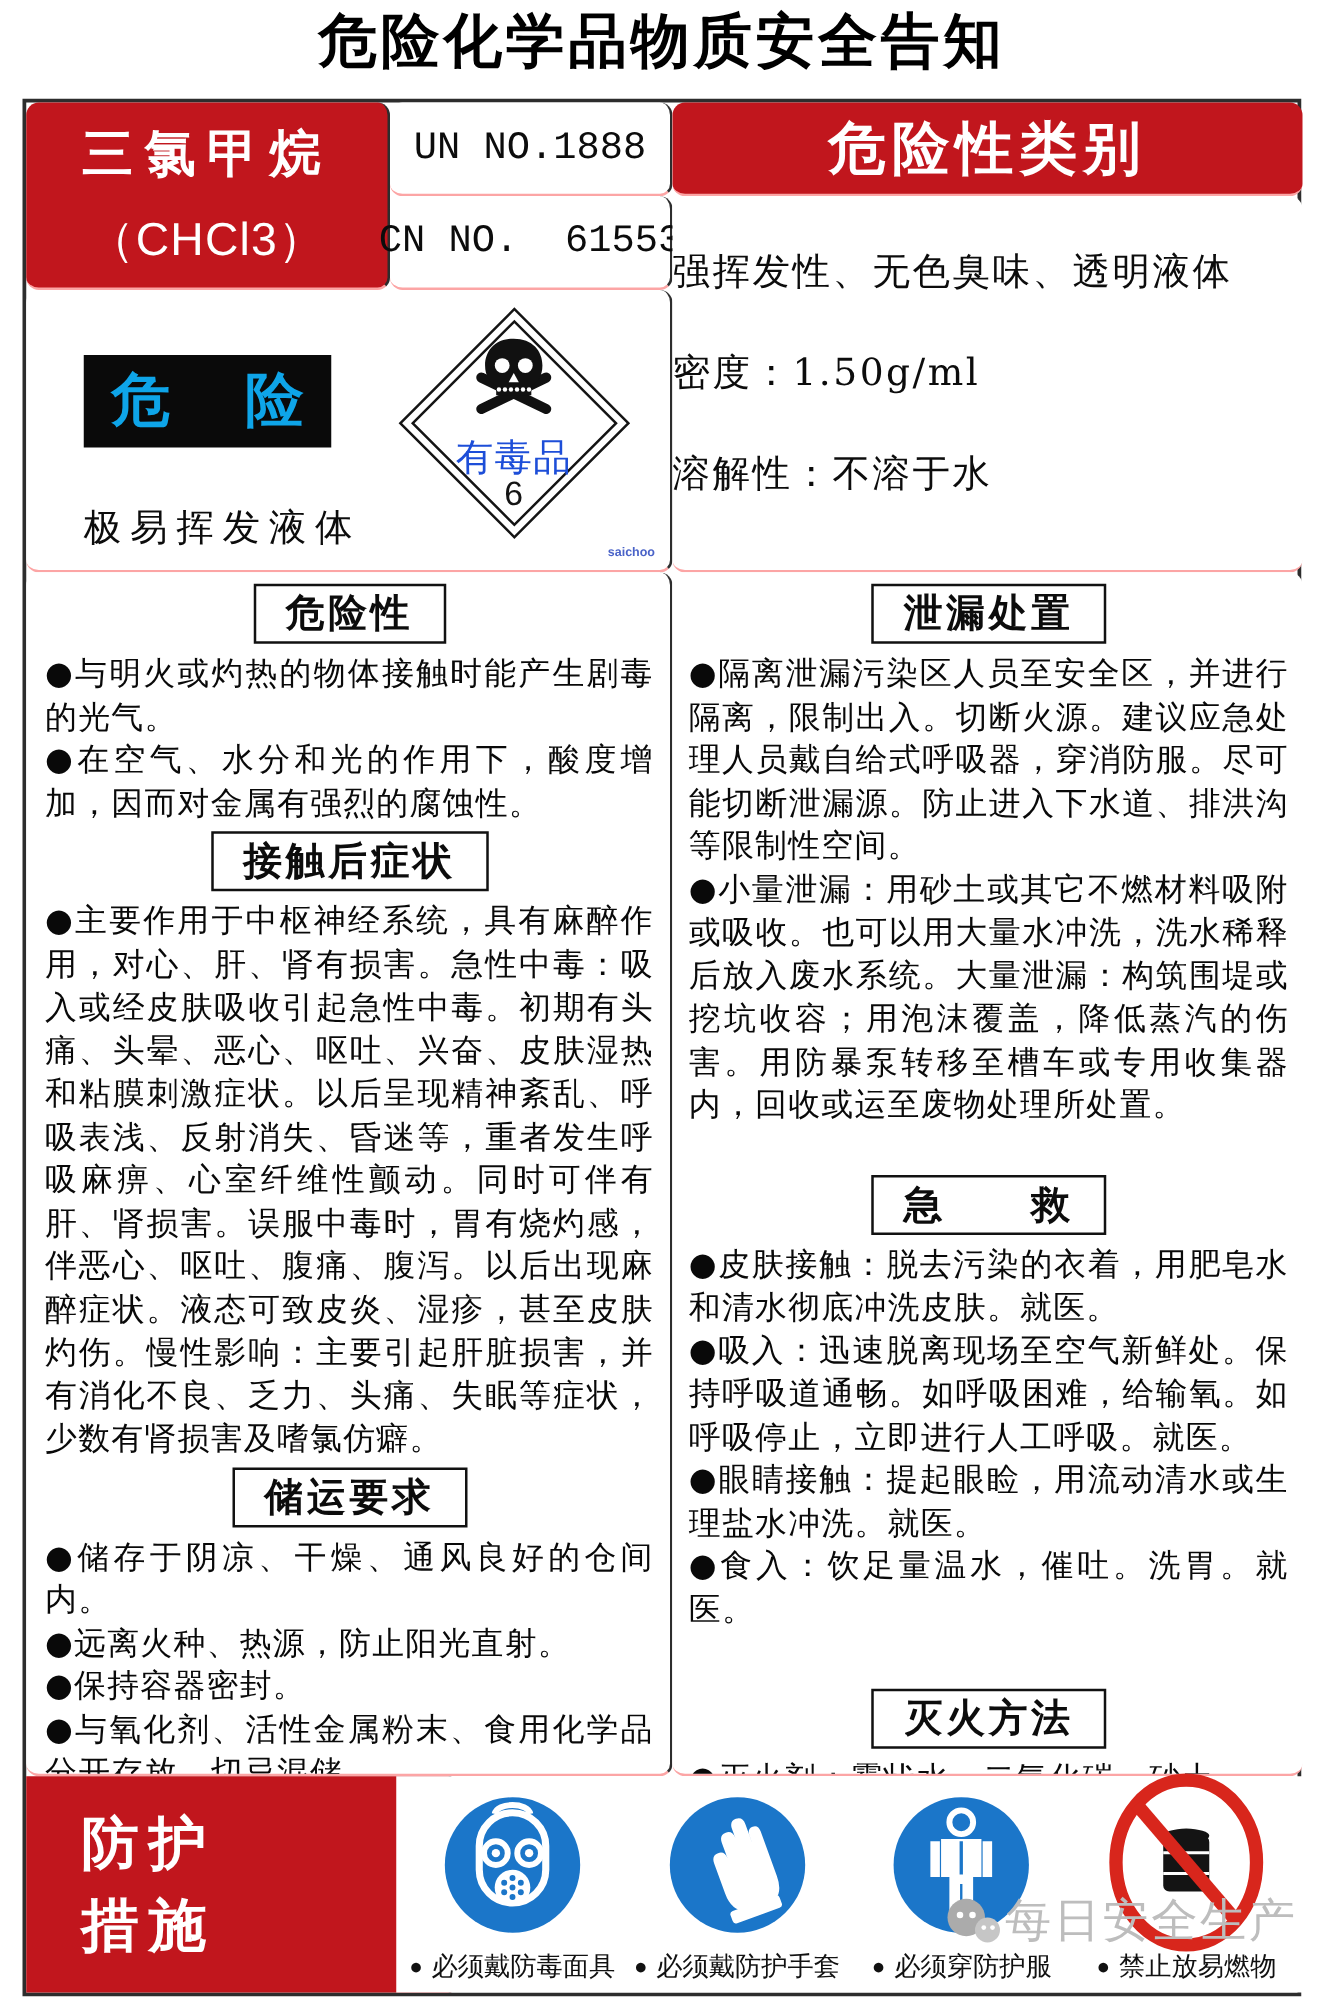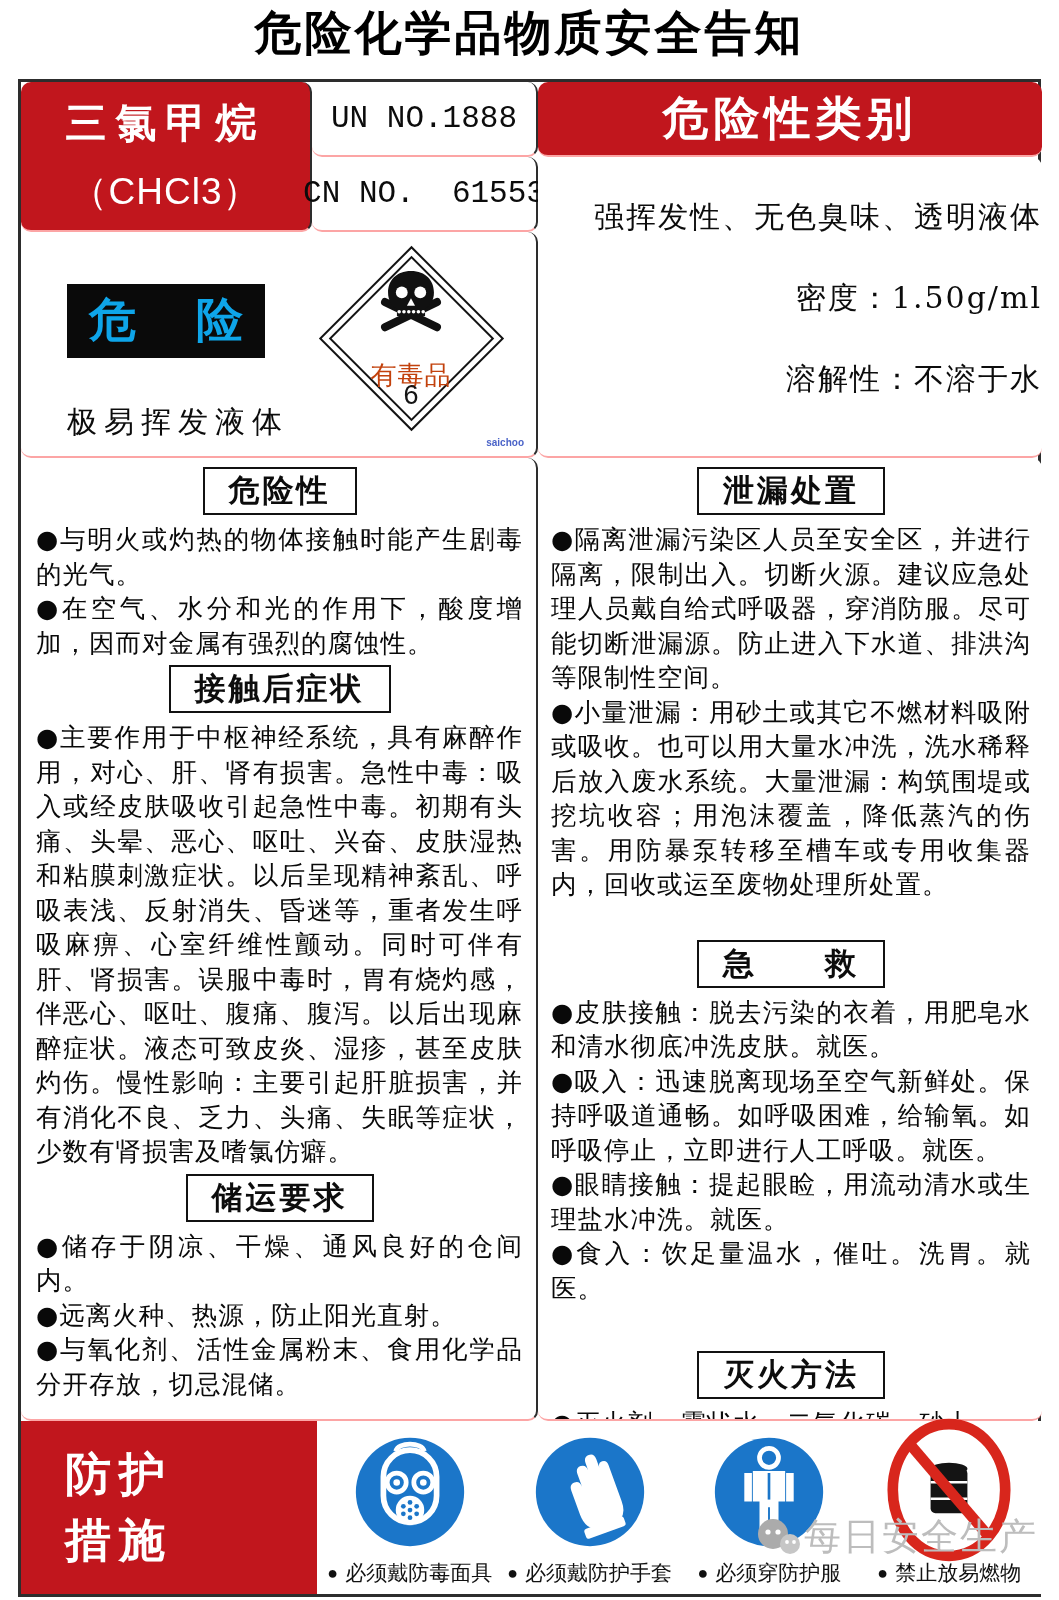--- a/index.html
+++ b/index.html
@@ -27,41 +27,41 @@
   #cell-name .nm { font-size:41px; font-weight:bold; letter-spacing:9px; }
   #cell-name .fm { font-size:37px; font-weight:normal; letter-spacing:1px; }
   #cell-un { left:291px; top:0; width:226px; height:75px; }
   #cell-cn { left:291px; top:75px; width:226px; height:75px; }
   .code-cell { display:flex; align-items:center; justify-content:center;
     font-family:"Liberation Mono", monospace; font-size:31px; white-space:pre; }
   #cell-hclass { left:517px; top:0; width:504px; height:75px;
     display:flex; align-items:center; justify-content:center;
     font-size:46px; font-weight:bold; letter-spacing:5px; }
   #cell-props { left:517px; top:75px; width:504px; height:301px;
-    display:flex; flex-direction:column; align-items:flex-end; padding-top:40px; gap:40px; }
+    display:flex; flex-direction:column; align-items:flex-start; padding-top:40px; gap:40px; }
   #cell-props .prop { font-size:30px; letter-spacing:2px;
     font-family:"DejaVu Serif", serif; }
 
   
   #cell-dtop { left:0; top:150px; width:517px; height:226px; }
   .danger-box {
     position:absolute; left:46px; top:52px; width:198px; height:74px;
     background:#0a0a0a; color:#0ea5e9; font-size:47px; font-weight:bold;
     line-height:72px; padding:0 22px; text-align:justify; text-align-last:justify;
   }
   .volatile { position:absolute; left:46px; top:170px; font-size:30px; letter-spacing:7px;
     font-family:"DejaVu Serif", serif; }
   .toxic-sign { position:absolute; left:296px; top:10px; width:188px; height:196px; }
   .dsq { position:absolute; left:29px; top:31px; width:131px; height:131px;
     transform:rotate(45deg); border:2.5px solid #141414; background:#fff; }
   .dsq2 { position:absolute; left:36px; top:38px; width:117px; height:117px;
     transform:rotate(45deg); border:2px solid #141414; background:#fff; }
   .toxic-content { position:absolute; left:0; top:0; width:188px; height:196px; text-align:center; }
   .toxic-content svg.skull { position:absolute; left:57px; top:26px; }
-  .toxic-label { position:absolute; top:116px; width:100%; font-size:26px; letter-spacing:1px; color:#c2410c; }
+  .toxic-label { position:absolute; top:104px; width:100%; font-size:30px; letter-spacing:1px; color:#1d4ed8; }
   .toxic-class { position:absolute; top:138px; width:100%; font-size:27px; color:#141414; }
   .mini-mark { position:absolute; right:12px; bottom:8px; font-size:10px; font-weight:bold;
     color:#4a63c8; letter-spacing:0; }
 
   
   #col-left  { left:0;    top:376px; width:517px; height:963px; padding:4px 13px 0 15px; overflow:hidden; }
   #col-right { left:517px; top:376px; width:504px; height:963px; padding:4px 11px 0 13px; overflow:hidden; }
   .sec-title { display:block; width:max-content; margin:5px auto 7px; border:2.5px solid #111;
     padding:1px 24px; font-size:31px; font-weight:bold; letter-spacing:3px; background:#fff; }
   .mt-aid  { margin-top:38px; }
@@ -142,20 +142,21 @@
 
     <div class="sec-title">接触后症状</div>
     <div class="bullets">
       <p>●主要作用于中枢神经系统，具有麻醉作用，对心、肝、肾有损害。急性中毒：吸入或经皮肤吸收引起急性中毒。初期有头痛、头晕、恶心、呕吐、兴奋、皮肤湿热和粘膜刺激症状。以后呈现精神紊乱、呼吸表浅、反射消失、昏迷等，重者发生呼吸麻痹、心室纤维性颤动。同时可伴有肝、肾损害。误服中毒时，胃有烧灼感，伴恶心、呕吐、腹痛、腹泻。以后出现麻醉症状。液态可致皮炎、湿疹，甚至皮肤灼伤。慢性影响：主要引起肝脏损害，并有消化不良、乏力、头痛、失眠等症状，少数有肾损害及嗜氯仿癖。</p>
     </div>
 
     <div class="sec-title">储运要求</div>
     <div class="bullets">
       <p>●储存于阴凉、干燥、通风良好的仓间内。</p>
       <p>●远离火种、热源，防止阳光直射。</p>
+      <p>●保持容器密封。</p>
       <p>●与氧化剂、活性金属粉末、食用化学品分开存放，切忌混储。</p>
 
     </div>
   </div>
 
   <div class="cell b-b" id="col-right">
     <div class="sec-title">泄漏处置</div>
     <div class="bullets">
       <p>●隔离泄漏污染区人员至安全区，并进行隔离，限制出入。切断火源。建议应急处理人员戴自给式呼吸器，穿消防服。尽可能切断泄漏源。防止进入下水道、排洪沟等限制性空间。</p>
       <p>●小量泄漏：用砂土或其它不燃材料吸附或吸收。也可以用大量水冲洗，洗水稀释后放入废水系统。大量泄漏：构筑围堤或挖坑收容；用泡沫覆盖，降低蒸汽的伤害。用防暴泵转移至槽车或专用收集器内，回收或运至废物处理所处置。</p>

